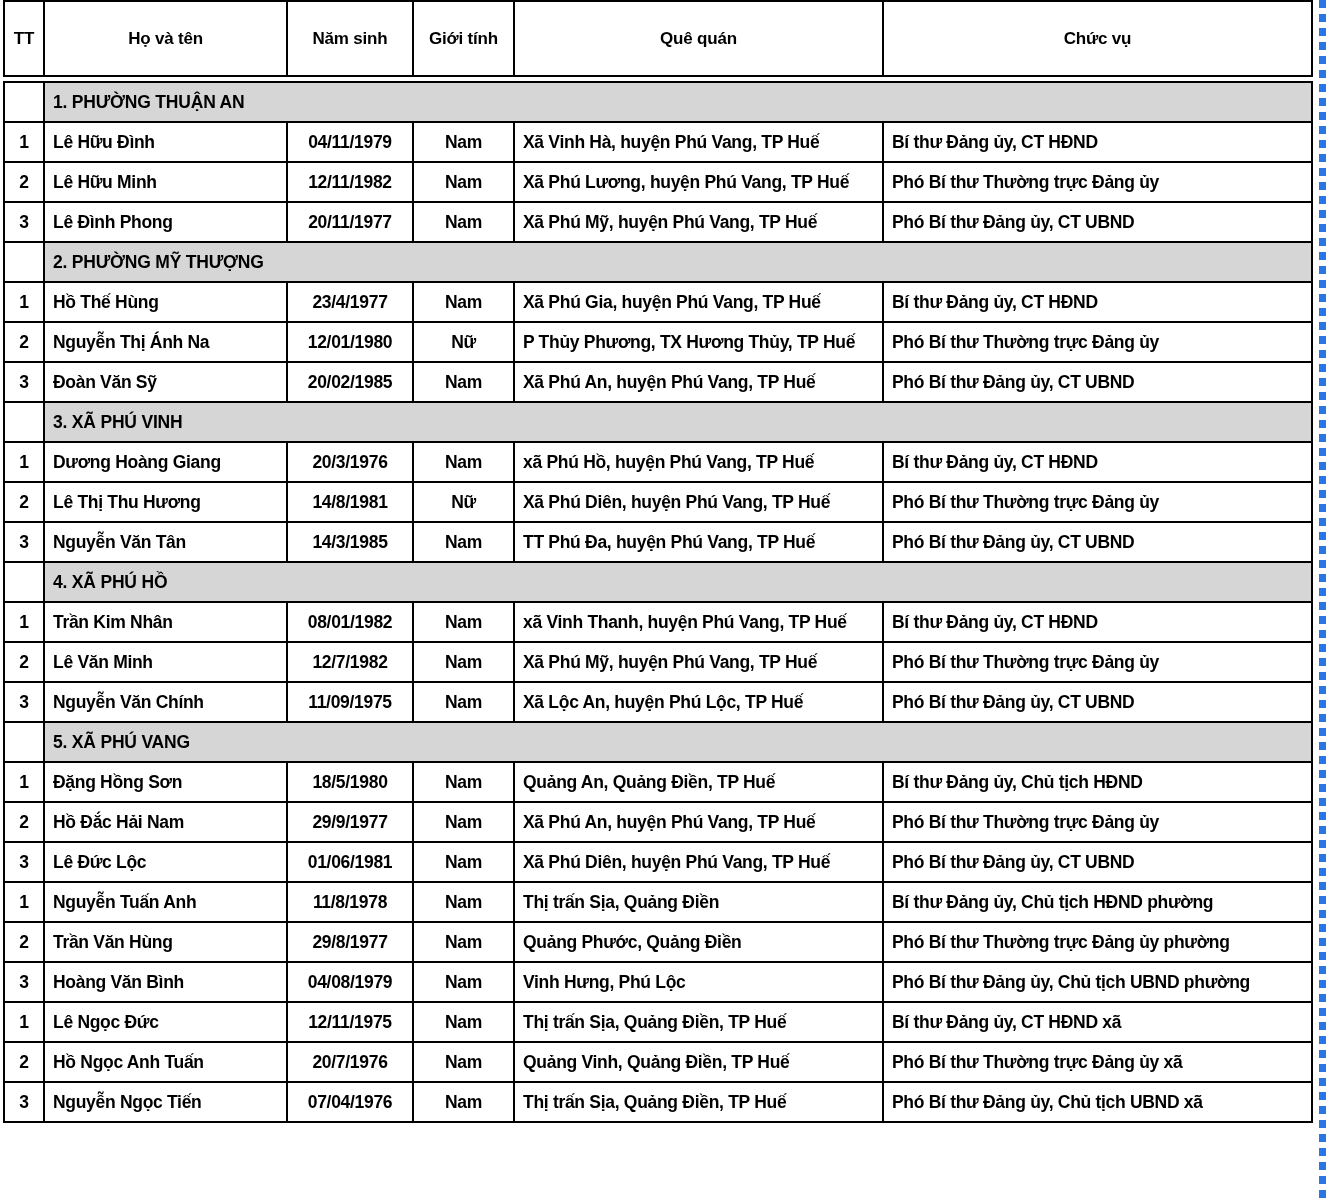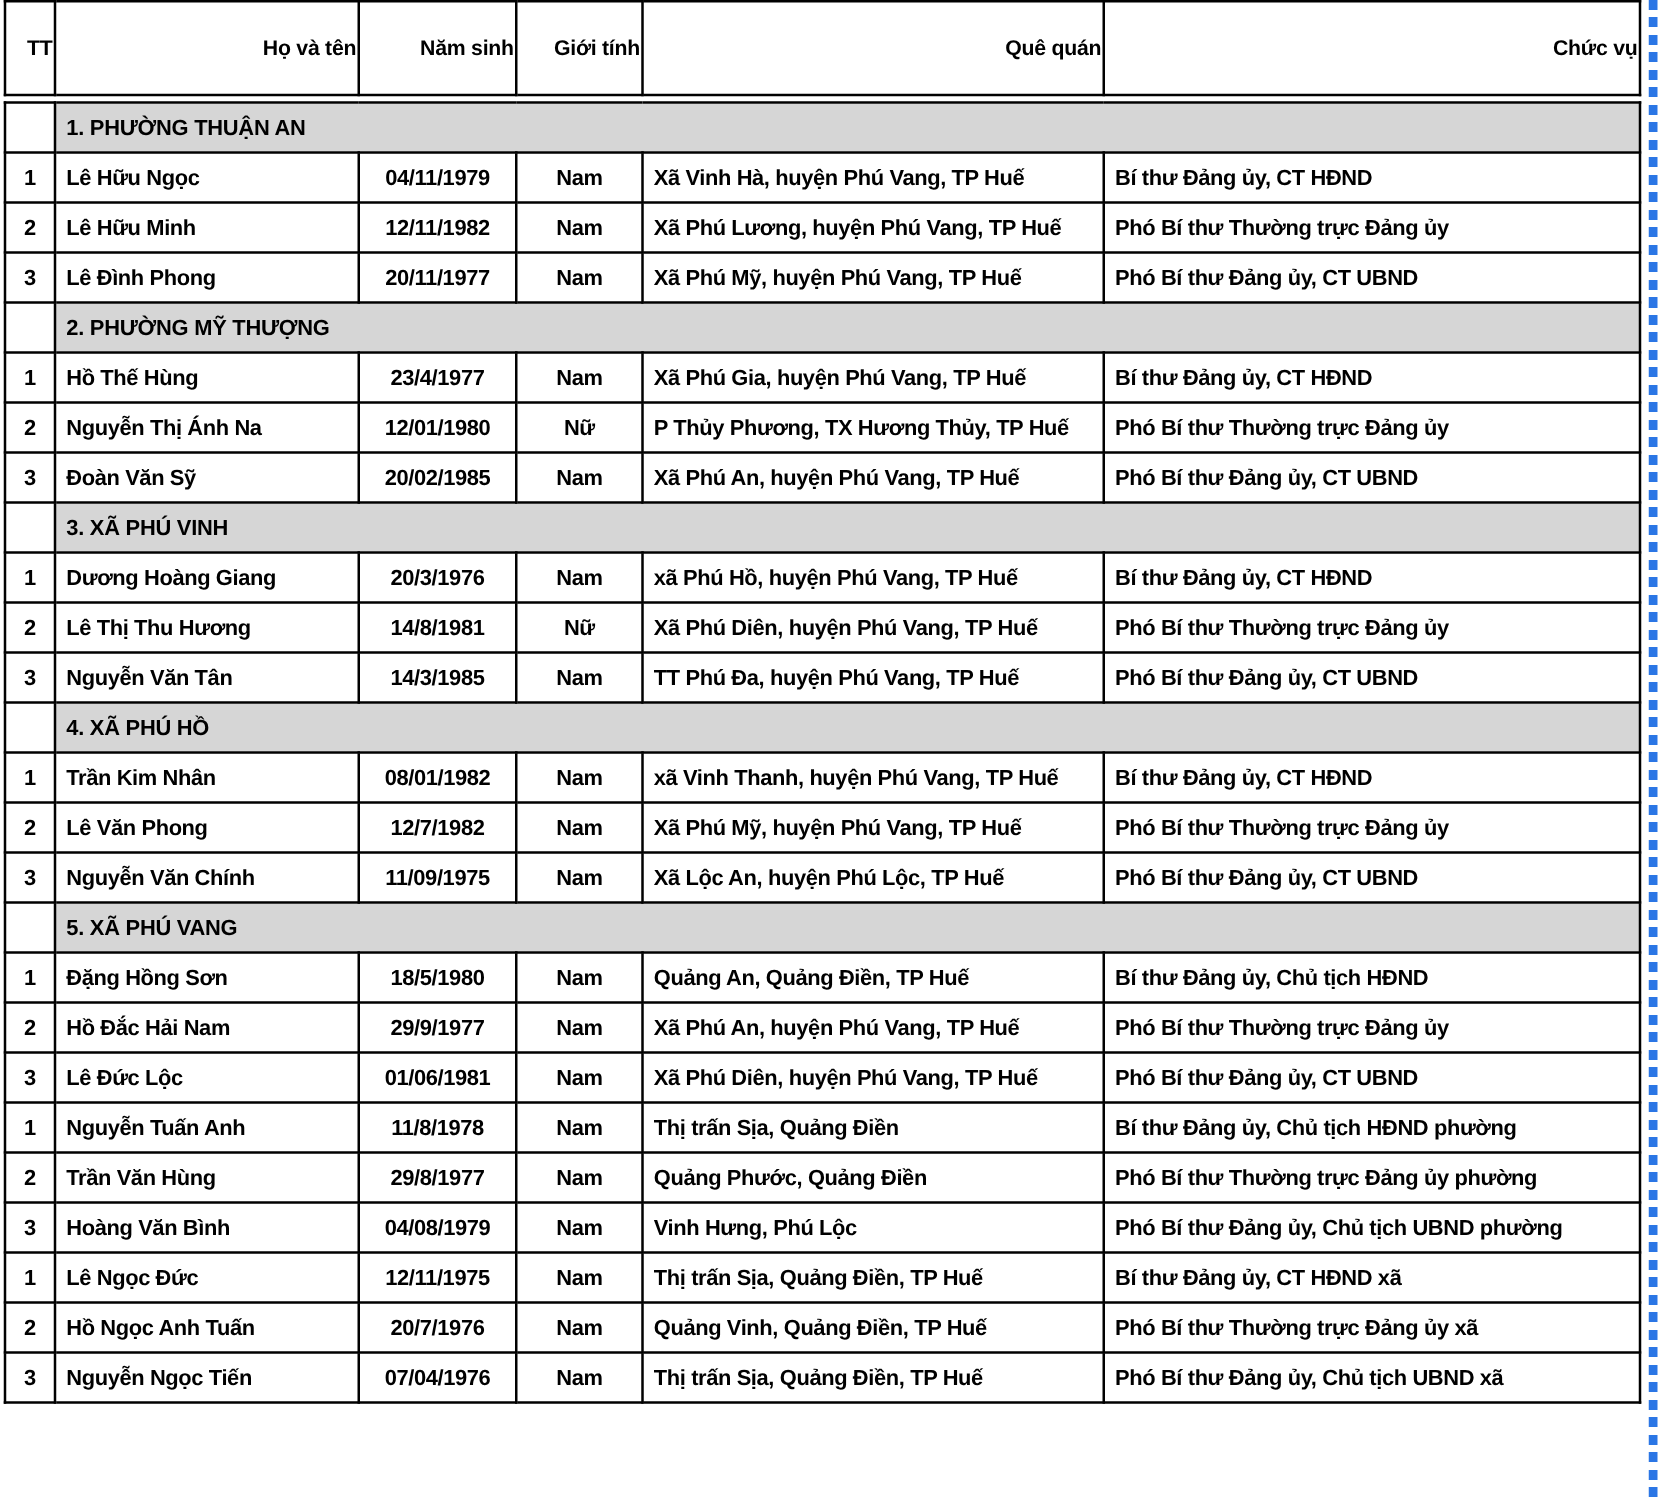--- a/index.html
+++ b/index.html
@@ -32,21 +32,21 @@
   }
   th, td {
     border: 2px solid #000;
     overflow: hidden;
     white-space: nowrap;
     box-sizing: border-box;
   }
   th {
     font-size: 17px;
     font-weight: 700;
-    text-align: right;
+    text-align: center;
     vertical-align: middle;
     letter-spacing: -0.2px;
     background: #ffffff;
   }
   .hdr-table tr { height: 75px; }
   .gap { height: 4px; }
   .body-table tr { height: 40px; }
   td {
     font-size: 17.5px;
     font-weight: 600;
@@ -121,21 +121,21 @@
           <col style="width:369px">
           <col style="width:429px">
       </colgroup>
       <tbody>
           <tr class="section-row">
             <td class="section-blank"></td>
             <td class="section-title left" colspan="5">1. PHƯỜNG THUẬN AN</td>
           </tr>
           <tr>
             <td class="center">1</td>
-            <td class="left">Lê Hữu Ngọc</td>
+            <td class="left">Lê Hữu Đình</td>
             <td class="center">04/11/1979</td>
             <td class="center">Nam</td>
             <td class="left">Xã Vinh Hà, huyện Phú Vang, TP Huế</td>
             <td class="left">Bí thư Đảng ủy, CT HĐND</td>
           </tr>
           <tr>
             <td class="center">2</td>
             <td class="left">Lê Hữu Minh</td>
             <td class="center">12/11/1982</td>
             <td class="center">Nam</td>
@@ -213,21 +213,21 @@
           <tr>
             <td class="center">1</td>
             <td class="left">Trần Kim Nhân</td>
             <td class="center">08/01/1982</td>
             <td class="center">Nam</td>
             <td class="left">xã Vinh Thanh, huyện Phú Vang, TP Huế</td>
             <td class="left">Bí thư Đảng ủy, CT HĐND</td>
           </tr>
           <tr>
             <td class="center">2</td>
-            <td class="left">Lê Văn Phong</td>
+            <td class="left">Lê Văn Minh</td>
             <td class="center">12/7/1982</td>
             <td class="center">Nam</td>
             <td class="left">Xã Phú Mỹ, huyện Phú Vang, TP Huế</td>
             <td class="left">Phó Bí thư Thường trực Đảng ủy</td>
           </tr>
           <tr>
             <td class="center">3</td>
             <td class="left">Nguyễn Văn Chính</td>
             <td class="center">11/09/1975</td>
             <td class="center">Nam</td>

